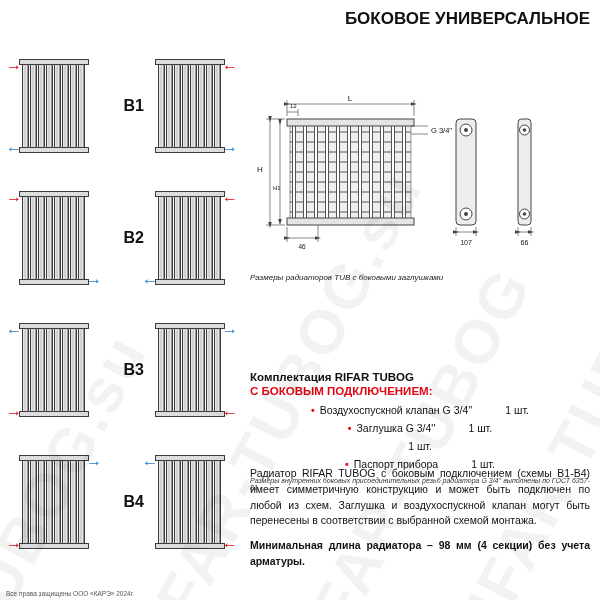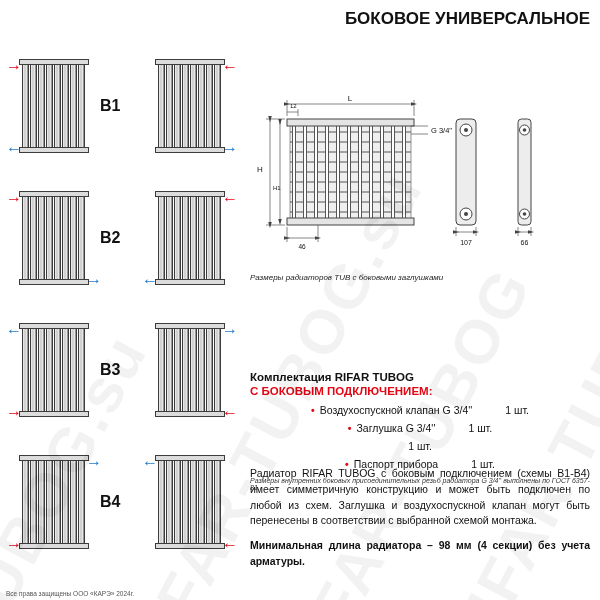--- a/index.html
+++ b/index.html
@@ -24,21 +24,21 @@
 
   
   .title{
     position:absolute;top:8px;right:10px;z-index:2;
     text-align:right;font-weight:bold;font-size:17px;line-height:1.3;
   }
 
   
   .schemes{position:absolute;left:8px;top:46px;width:228px;z-index:2;}
   .scheme{display:flex;align-items:center;height:120px;margin-bottom:12px;}
-  .scheme-label{flex:1;text-align:left;font-weight:bold;font-size:16px;}
+  .scheme-label{flex:1;text-align:right;font-weight:bold;font-size:16px;}
   .rad-wrap{position:relative;width:92px;height:98px;display:flex;align-items:center;justify-content:center;}
   .radiator{
     position:relative;width:64px;height:92px;
     background:repeating-linear-gradient(90deg,
       #3c3c3c 0,#3c3c3c 1px,
       #f2f2f2 1px,#c6c6c6 3px,#f2f2f2 5px,
       #3c3c3c 6px,#3c3c3c 7px,
       #ffffff 7px,#ffffff 8px);
   }
   .radiator::before,.radiator::after{

